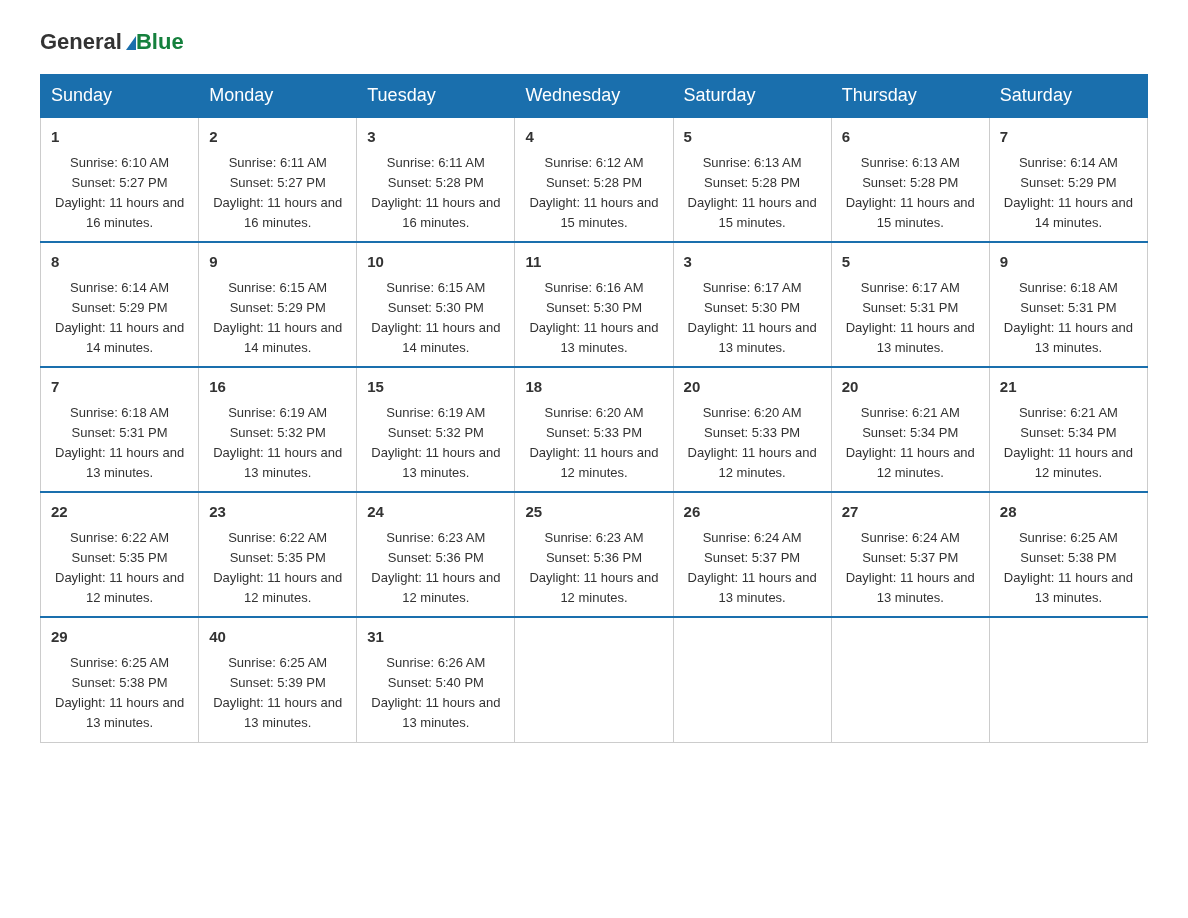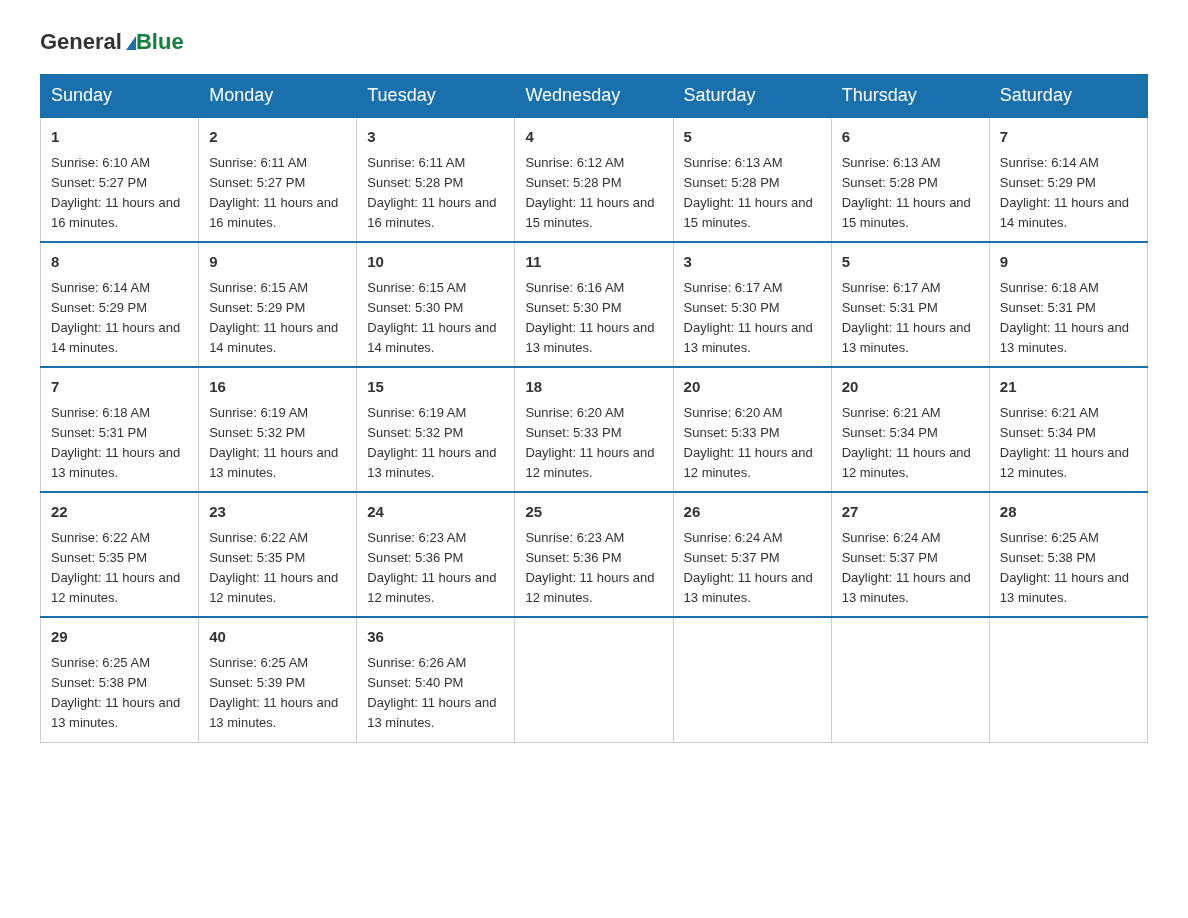--- a/index.html
+++ b/index.html
@@ -73,20 +73,21 @@
     }
     tbody tr td .day-num {
       font-size: 15px;
       font-weight: bold;
       display: block;
       margin-bottom: 4px;
     }
     tbody tr td .day-info {
       font-size: 13px;
       line-height: 1.55;
+      text-align: center;
     }
     tbody tr:not(:last-child) td {
       border-bottom: none;
     }
   </style>
 </head>
 <body>
 
 <div class="header">
   <div class="logo">
@@ -235,21 +236,21 @@
       <tr>
         <td>
           <span class="day-num">29</span>
           <div class="day-info">Sunrise: 6:25 AM<br>Sunset: 5:38 PM<br>Daylight: 11 hours and 13 minutes.</div>
         </td>
         <td>
           <span class="day-num">40</span>
           <div class="day-info">Sunrise: 6:25 AM<br>Sunset: 5:39 PM<br>Daylight: 11 hours and 13 minutes.</div>
         </td>
         <td>
-          <span class="day-num">36</span>
+          <span class="day-num">31</span>
           <div class="day-info">Sunrise: 6:26 AM<br>Sunset: 5:40 PM<br>Daylight: 11 hours and 13 minutes.</div>
         </td>
         <td></td>
         <td></td>
         <td></td>
         <td></td>
       </tr>
     </tbody>
 </table>
 

